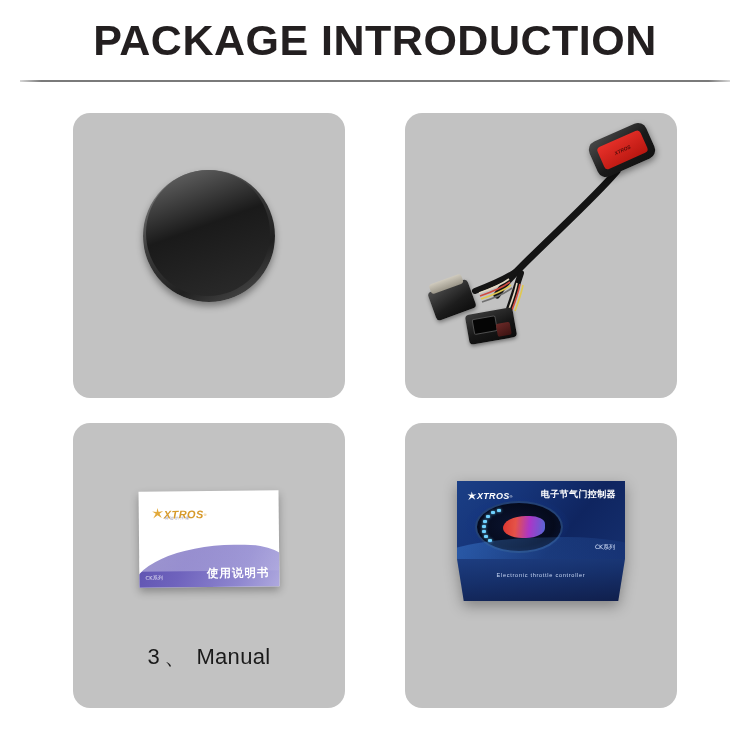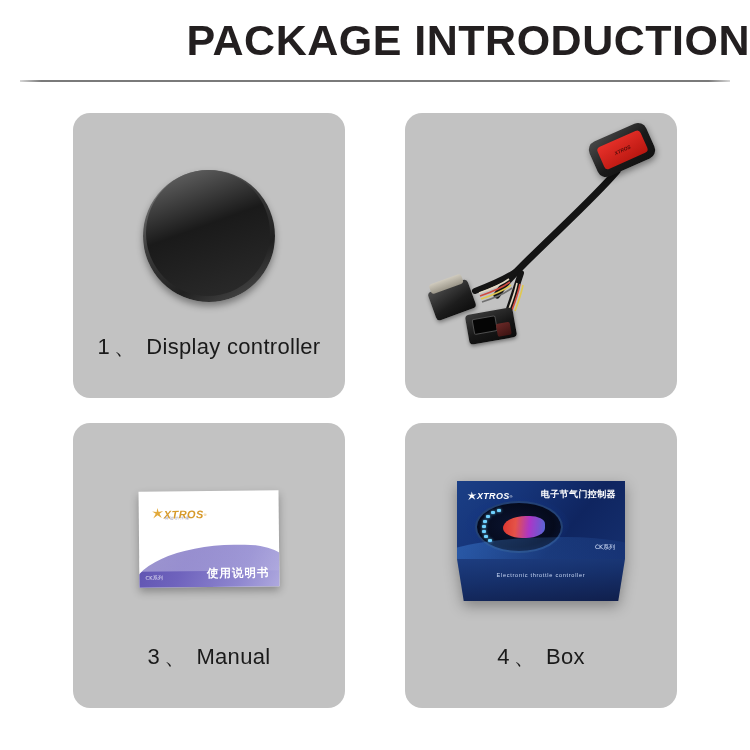--- a/index.html
+++ b/index.html
@@ -13,21 +13,21 @@
     font-family: "Liberation Sans", sans-serif;
     overflow: hidden;
     position: relative;
   }
 
   
   .header {
     height: 80px;
     display: flex;
     align-items: center;
-    justify-content: flex-end;
+    justify-content: center;
     position: relative;
   }
   .page-title {
     font-size: 43px;
     font-weight: bold;
     letter-spacing: 0.5px;
     color: #231f20;
     font-family: "Liberation Sans", sans-serif;
     white-space: nowrap;
   }
@@ -428,23 +428,20 @@
 <div class="divider"></div>
 
 <div class="grid">
 
   <div class="panel">
     <div class="stage">
       <div class="ctrl-wrap">
         <div class="ctrl-rim"></div>
         <div class="ctrl-rim2"></div>
       </div>
-    </div>
-    <div class="caption">
-      <span class="num">1</span><span class="sep">、</span><span>Display controller</span>
     </div>
   </div>
 
   <div class="panel">
     <div class="stage">
       <div class="host-stage">
 
         <svg width="272" height="240" viewBox="0 0 272 240" style="position:absolute;inset:0;" aria-hidden="true">
           <path d="M212 58 C 190 84, 150 120, 118 152 C 106 164, 98 172, 92 182" stroke="#141414" stroke-width="7" fill="none" stroke-linecap="round"></path>
           <path d="M112 158 C 100 166, 86 172, 70 178" stroke="#141414" stroke-width="6" fill="none" stroke-linecap="round"></path>
@@ -537,18 +534,15 @@
           <div class="box-cn-title">电子节气门控制器</div>
           <div class="box-series">CK系列</div>
         </div>
 
         <div class="box-front">
           <div class="box-front-text">Electronic throttle controller</div>
         </div>
 
       </div>
     </div>
-    <div class="caption">
-      <span class="num">4</span><span class="sep">、</span><span>Box</span>
-    </div>
   </div>
 
 </div>
 
 </body></html>

